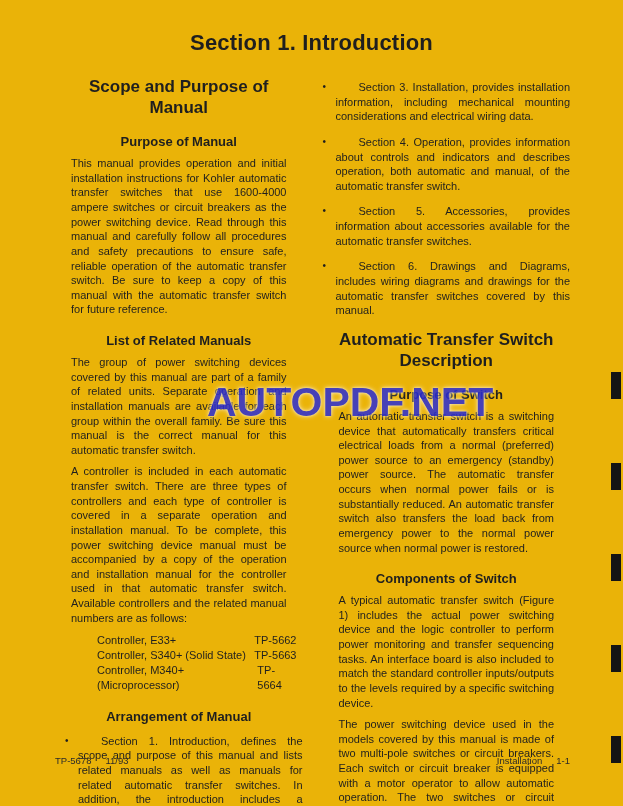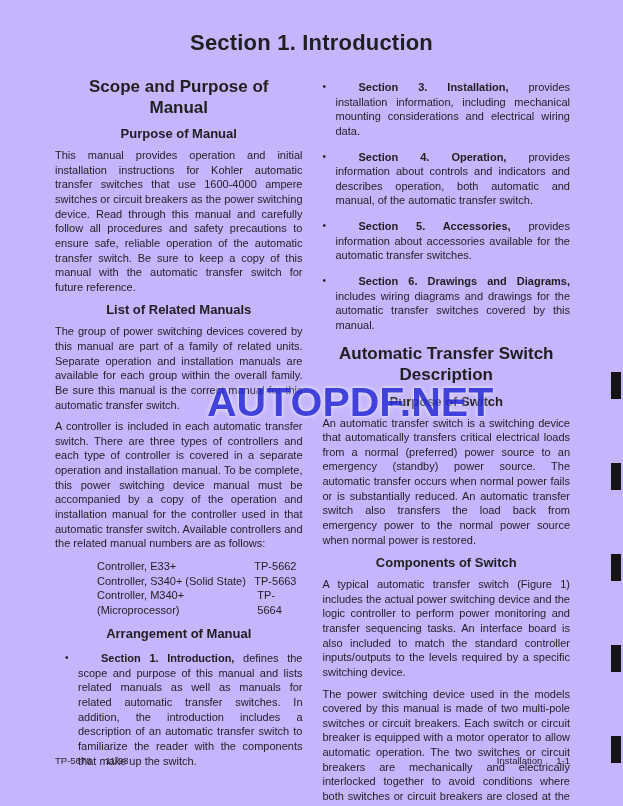--- a/index.html
+++ b/index.html
@@ -1,20 +1,20 @@
 <!DOCTYPE html>
 <html><head>
 <meta charset="utf-8">
 <style>
   * { margin:0; padding:0; box-sizing:border-box; }
   html,body { background:#ffffff; }
   .page {
     position:relative;
     width:623px; height:806px;
-    background:#c4b5fd;
+    background:#eab308;
     font-family:"Liberation Sans", sans-serif;
     color:#1f1f1f;
     overflow:hidden;
   }
   .page-title {
     margin-top:30px;
     text-align:center;
     font-size:22px;
     font-weight:bold;
     letter-spacing:0.2px;
@@ -32,28 +32,28 @@
     text-align:center;
     line-height:1.24;
     white-space:pre-line;
     margin-top:10px;
     margin-bottom:6px;
   }
   h3.sub-heading {
     font-size:13px;
     font-weight:bold;
     text-align:center;
-    margin-top:8px;
+    margin-top:16px;
     margin-bottom:7px;
   }
   p.body-text {
     font-size:11px;
     line-height:1.33;
     text-align:justify;
-    margin:7px 0;
+    margin:7px 16px;
   }
   .controller-list { margin:8px 0 4px 42px; }
   .controller-row {
     display:flex;
     justify-content:space-between;
     font-size:11px;
     line-height:1.35;
     padding-right:6px;
   }
   ul.bullet-list { list-style:none; margin-top:10px; }
@@ -62,21 +62,21 @@
     font-size:11px;
     line-height:1.33;
     margin:9px 0 9px 10px;
   }
   ul.bullet-list .marker {
     width:13px;
     flex:0 0 13px;
     font-size:10px;
   }
   ul.bullet-list .li-text { flex:1; text-align:justify; }
-  ul.bullet-list .li-text b { font-weight:bold;padding-left:23px; }
+  ul.bullet-list .li-text b { font-weight:normal;padding-left:23px; }
   .right-col .bullet-list { margin-top:14px; }
   .right-col .bullet-list li { margin:11px 0; }
   .footer {
     position:absolute;
     left:55px; right:53px;
     top:755px;
     display:flex;
     justify-content:space-between;
     font-size:9.5px;
     color:#2a2a2a;

